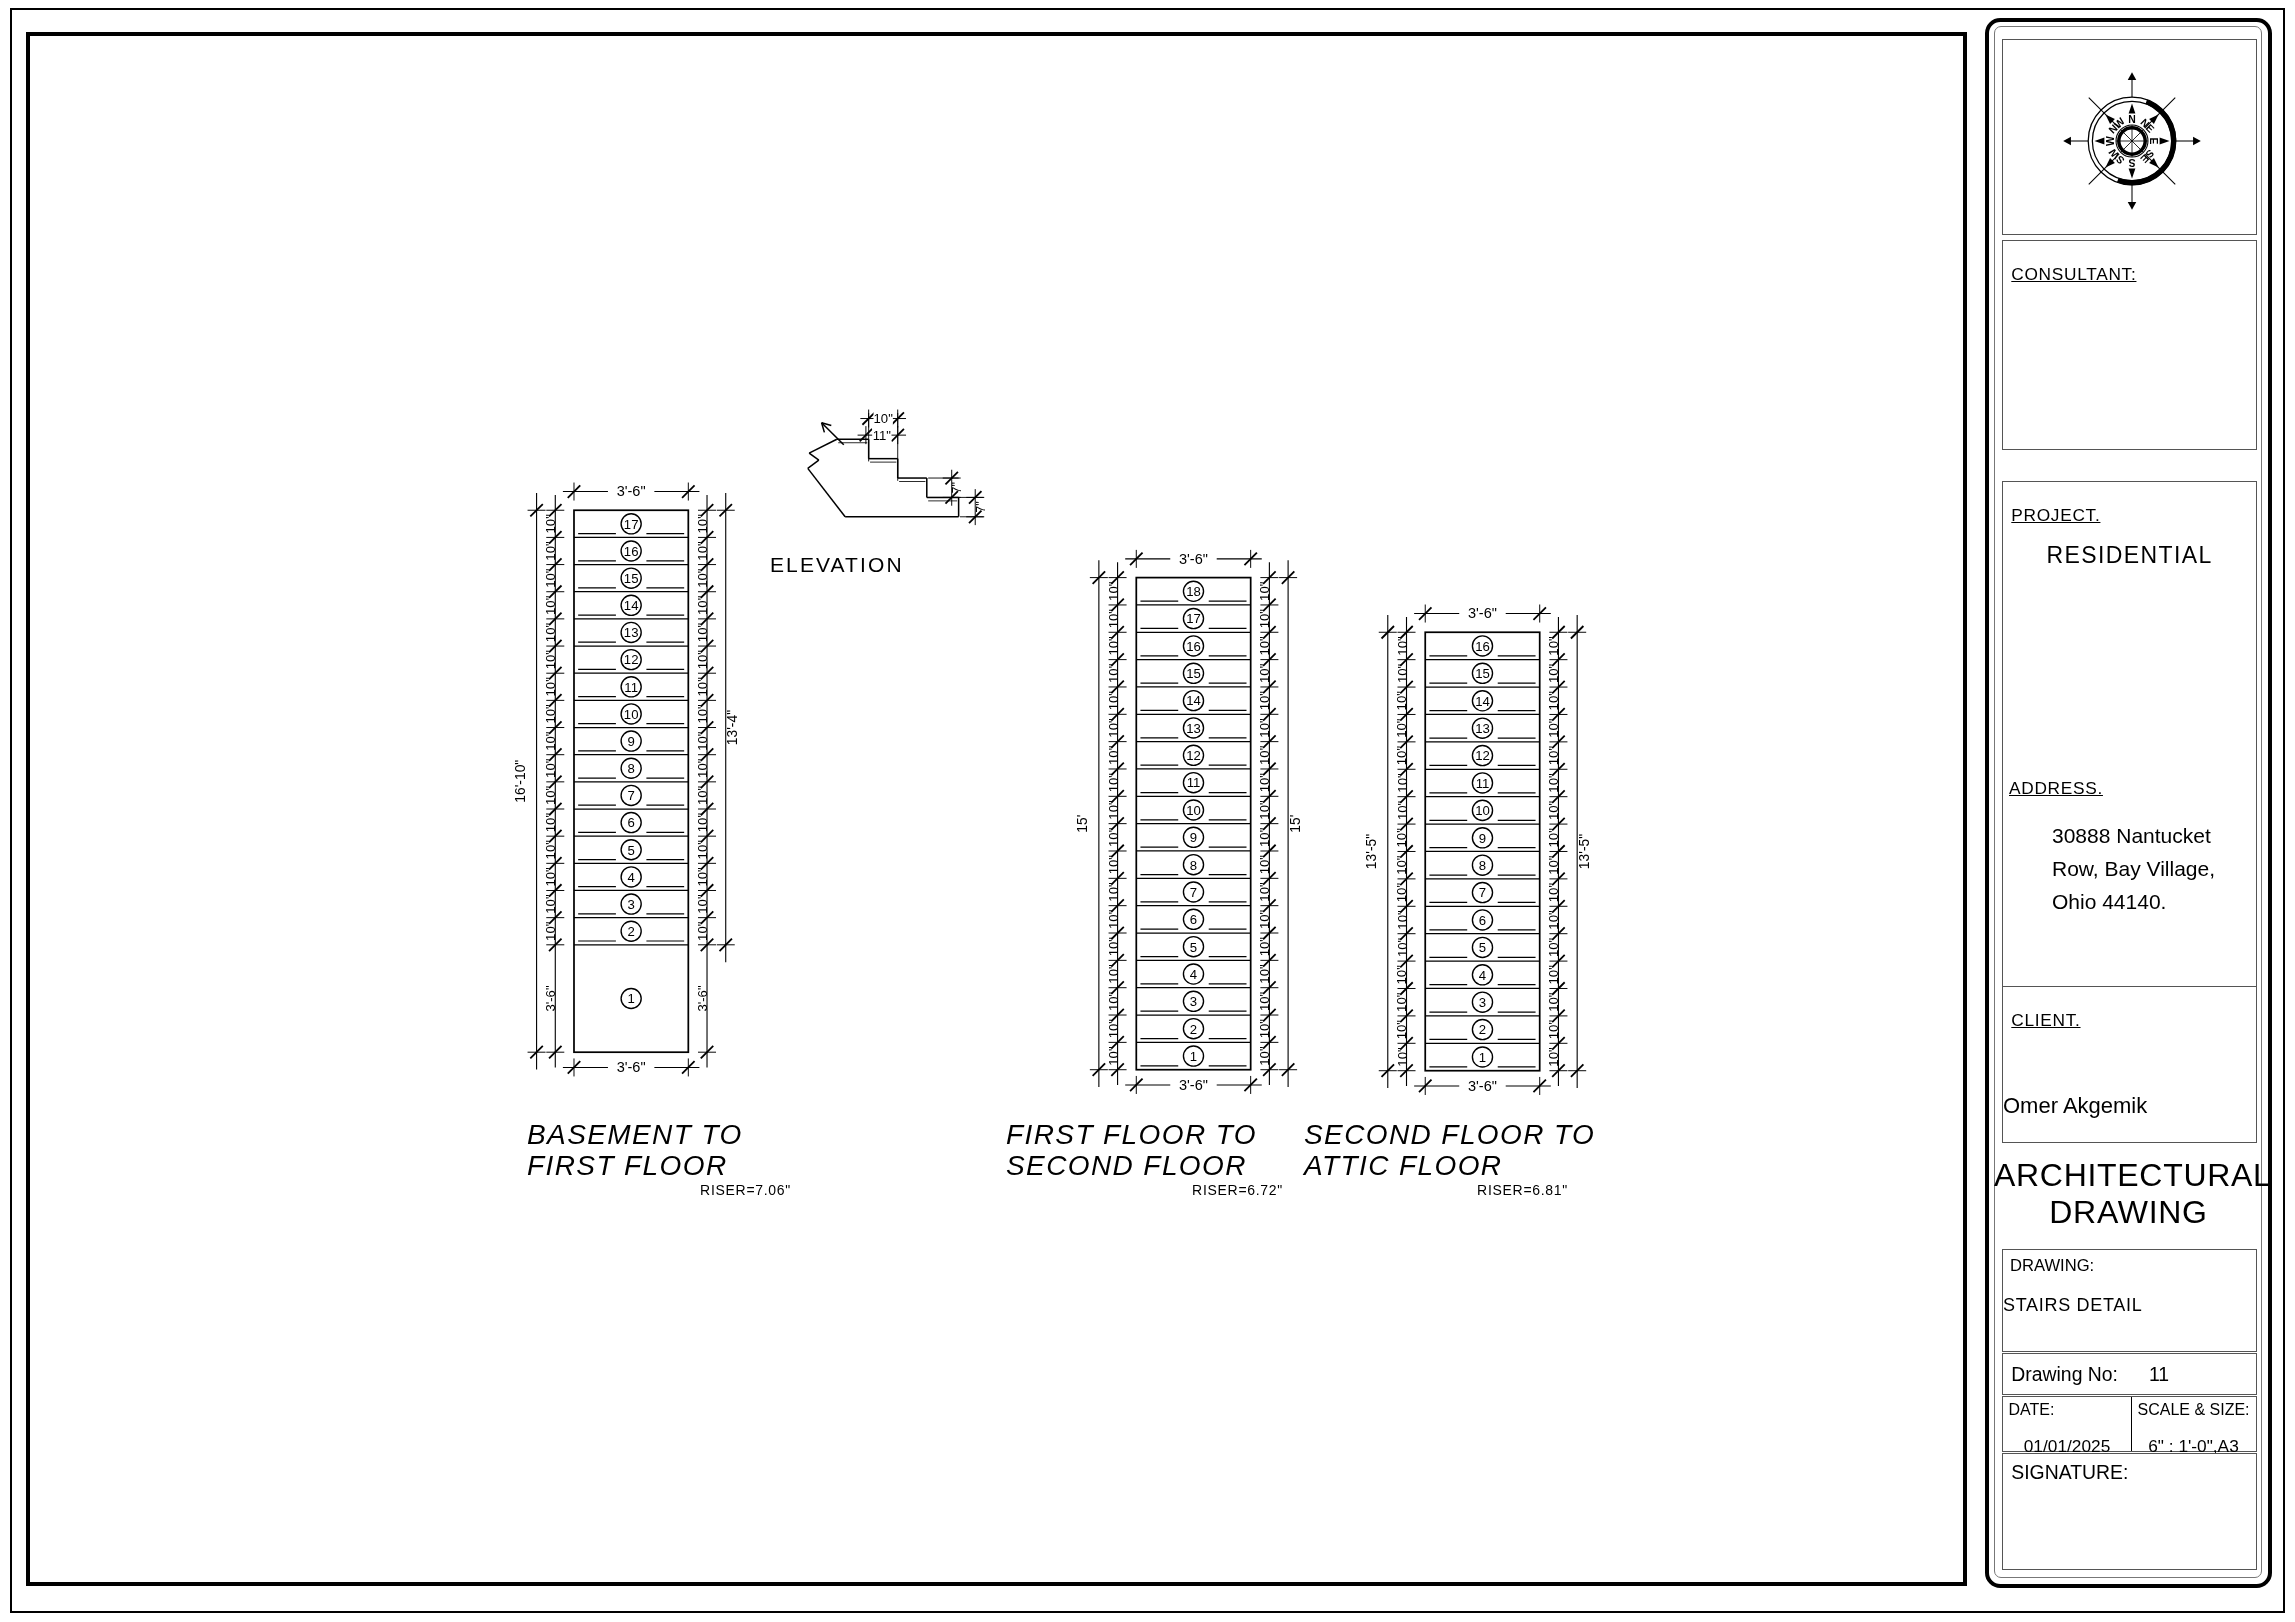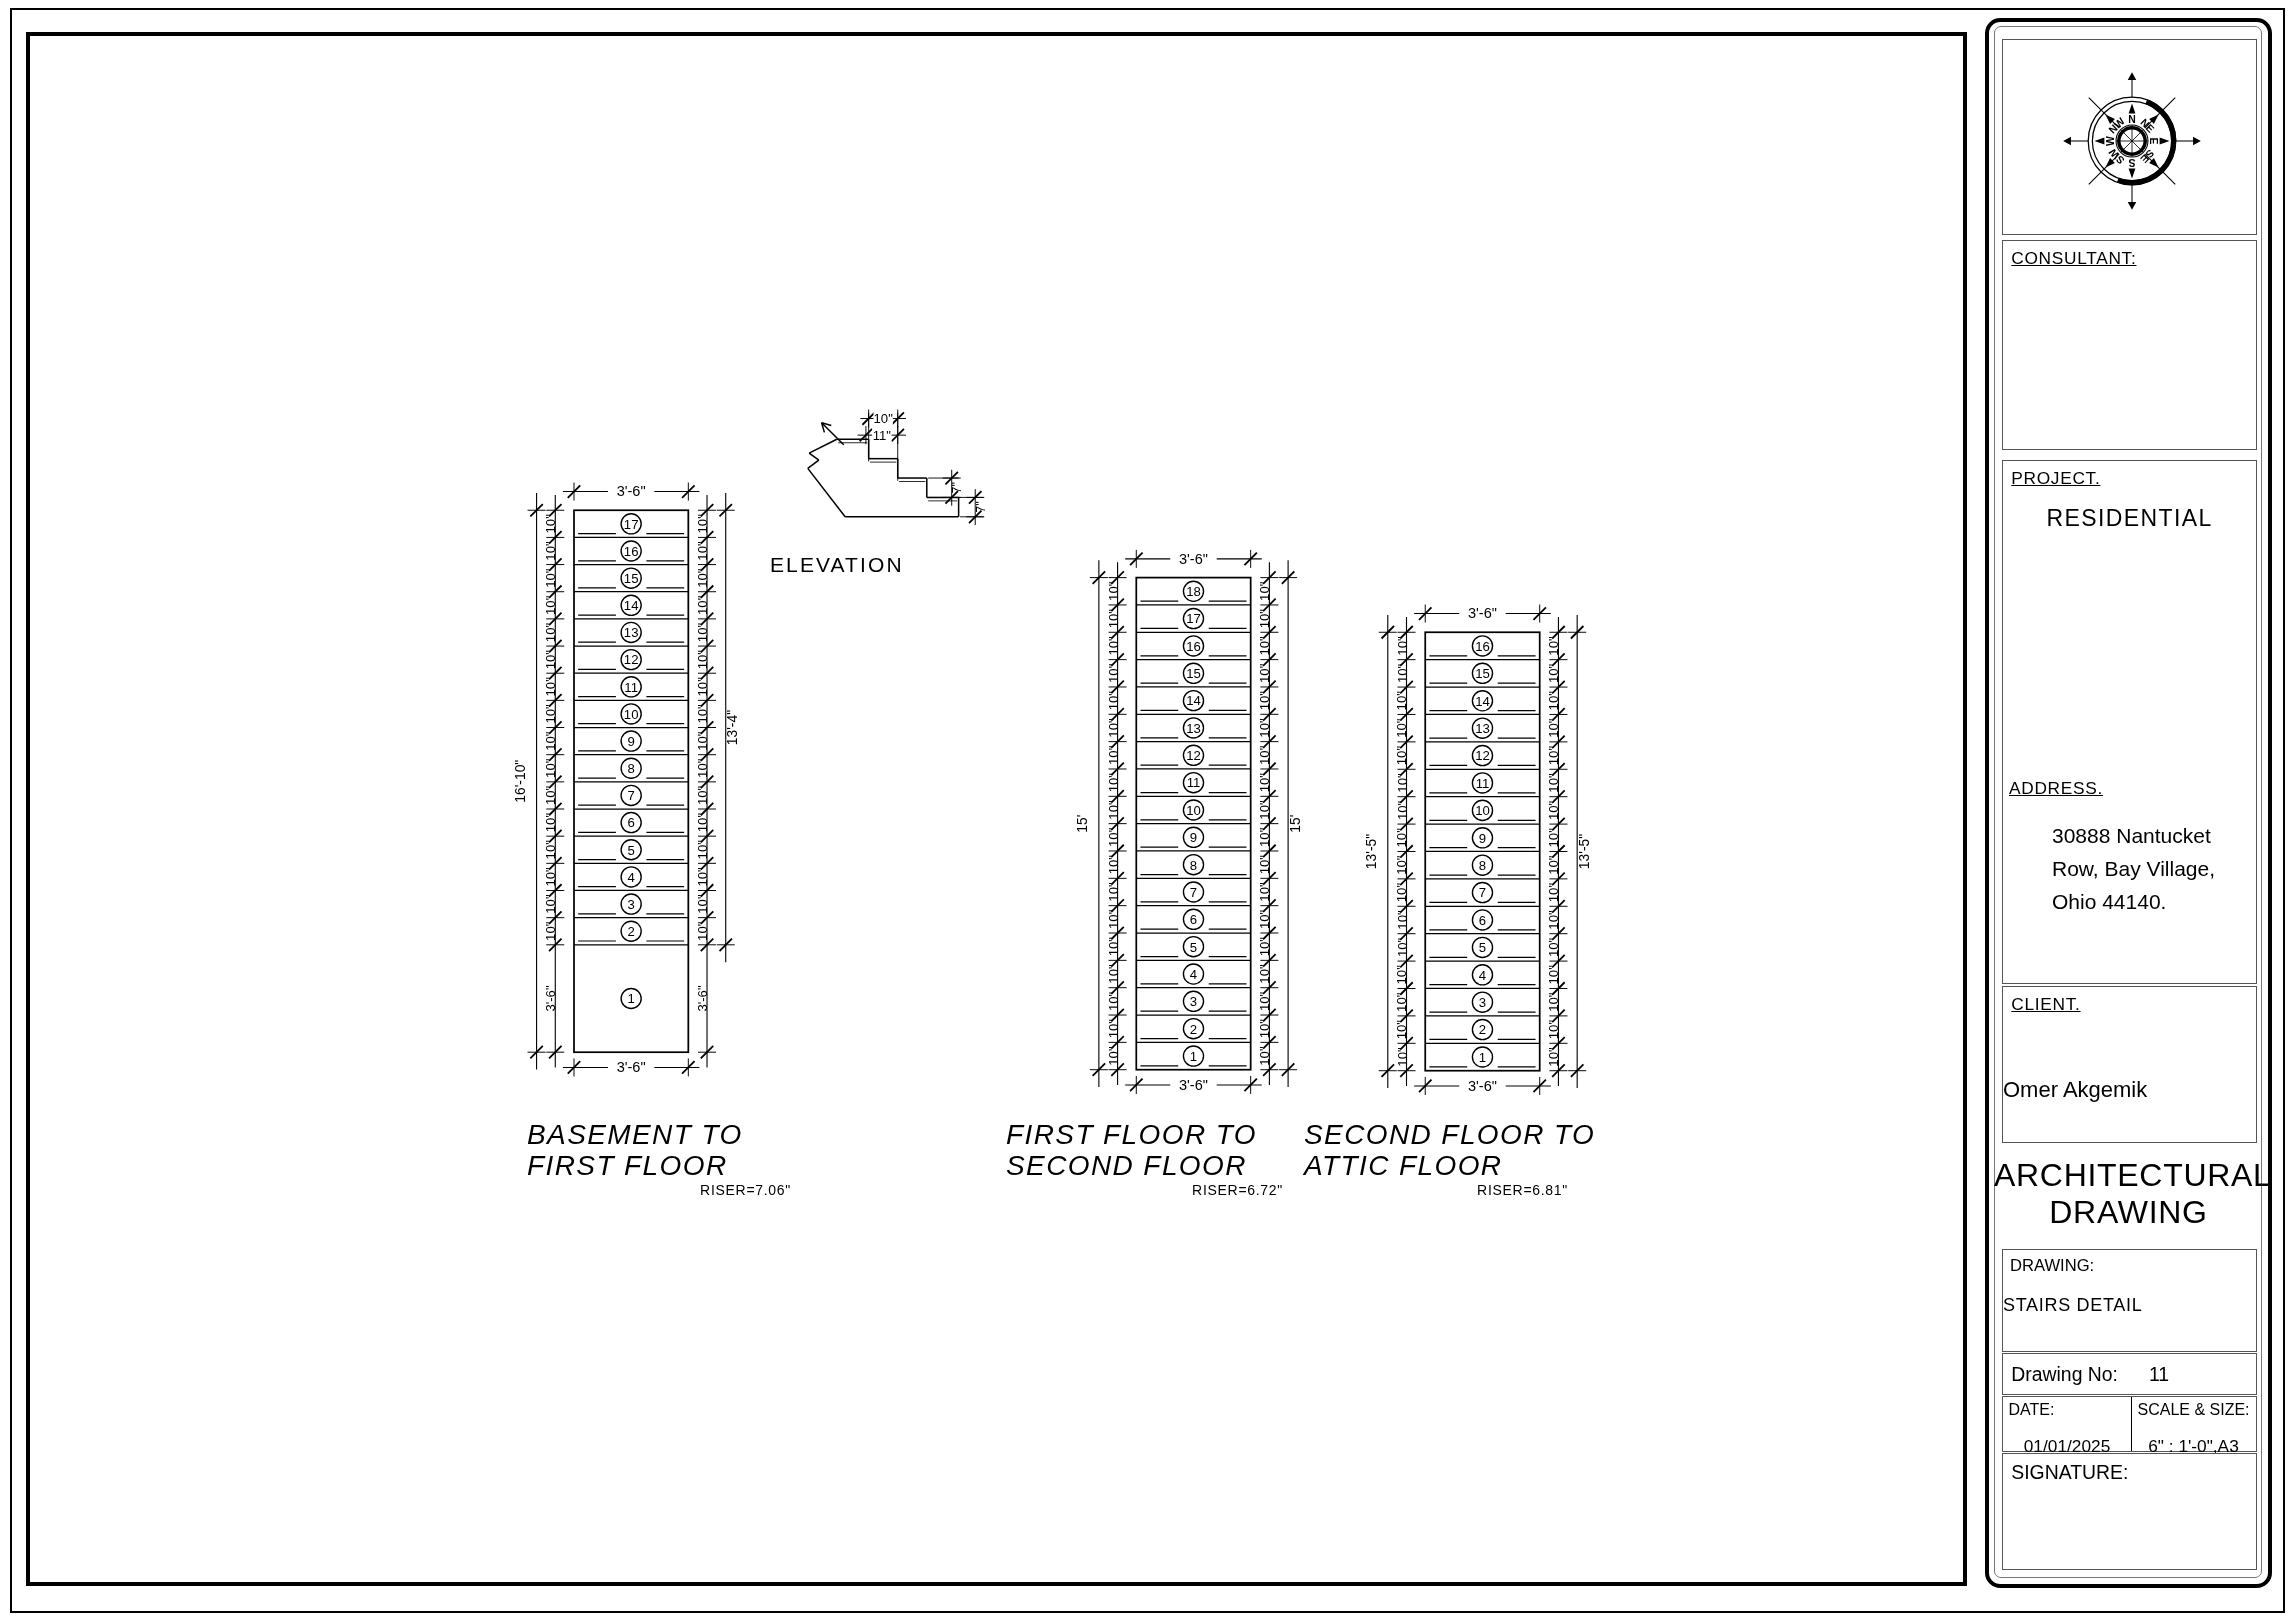--- a/index.html
+++ b/index.html
@@ -3,25 +3,25 @@
 <meta charset="utf-8">
 <style>
   html,body{margin:0;padding:0;background:#ffffff;}
   body{width:2295px;height:1623px;position:relative;font-family:"Liberation Sans",sans-serif;color:#000;}
   .abs{position:absolute;}
   .outer-border{left:9.7px;top:8.3px;width:2271px;height:1601px;border:2.1px solid #000;}
   .drawing-area{left:26px;top:32px;width:1933px;height:1546px;border:4.9px solid #000;}
   .titleblock{left:1985px;top:18px;width:279px;height:1562px;border:4.9px solid #000;border-radius:15.3px;}
   .tb-inner{left:1994px;top:26px;width:266px;height:1550px;border:1.4px solid #777;border-radius:7px;}
   .tb-box{left:2002px;width:253px;border:1.4px solid #555;background:#fff;}
-  .tb-heading{font-size:17.3px;padding:7px 0 0 8.3px;text-decoration:underline;letter-spacing:0.7px;}
+  .tb-heading{font-size:17.3px;padding:7px 0 0 8.3px;text-decoration:underline;letter-spacing:0.7px;margin-top:16px;}
   .tb-heading-plain{font-size:16.6px;padding:5.5px 0 0 7px;}
   .compass-box{top:39px;height:194px;}
   .consultant-box{top:240px;height:208px;}
-  .project-box{top:460px;height:522px;}
+  .project-box{top:481px;height:522px;}
   .client-box{top:986px;height:155px;}
   .doc-title{left:1994px;top:1157px;width:269px;text-align:center;font-size:32px;line-height:37px;letter-spacing:0.7px;}
   .drawing-box{top:1249px;height:101px;}
   .no-box{top:1353px;height:40px;}
   .date-box{top:1396px;height:54px;}
   .sig-box{top:1453px;height:115px;}
   .project-value{margin-top:16px;text-align:center;font-size:23px;letter-spacing:1.4px;}
   .address-label{left:2009px;top:778px;font-size:17.3px;text-decoration:underline;letter-spacing:0.7px;}
   .address-lines{left:2052px;top:819px;font-size:21px;line-height:33px;}
   .client-value{margin-top:62px;font-size:22px;}

